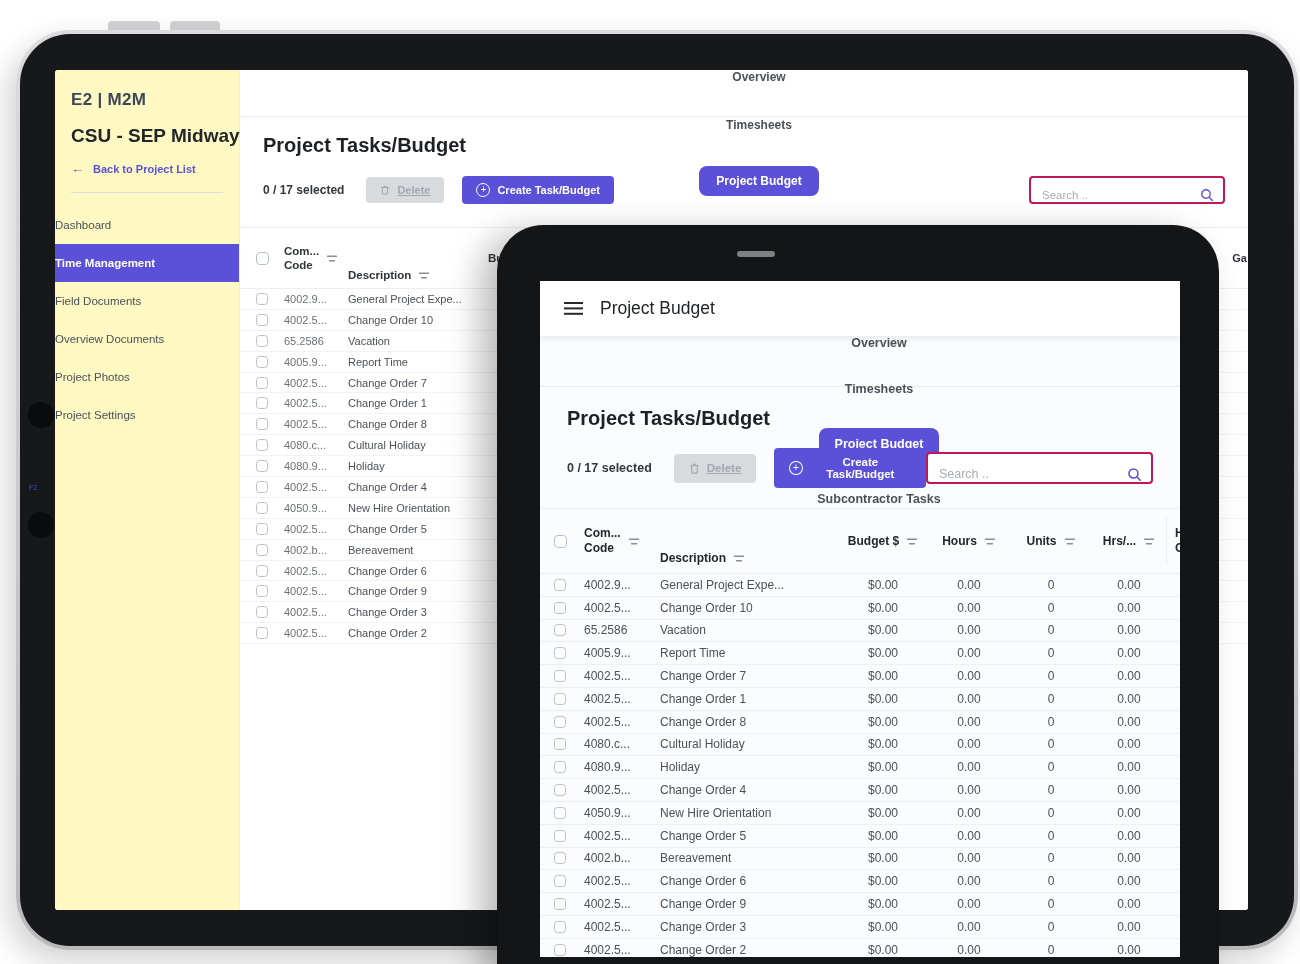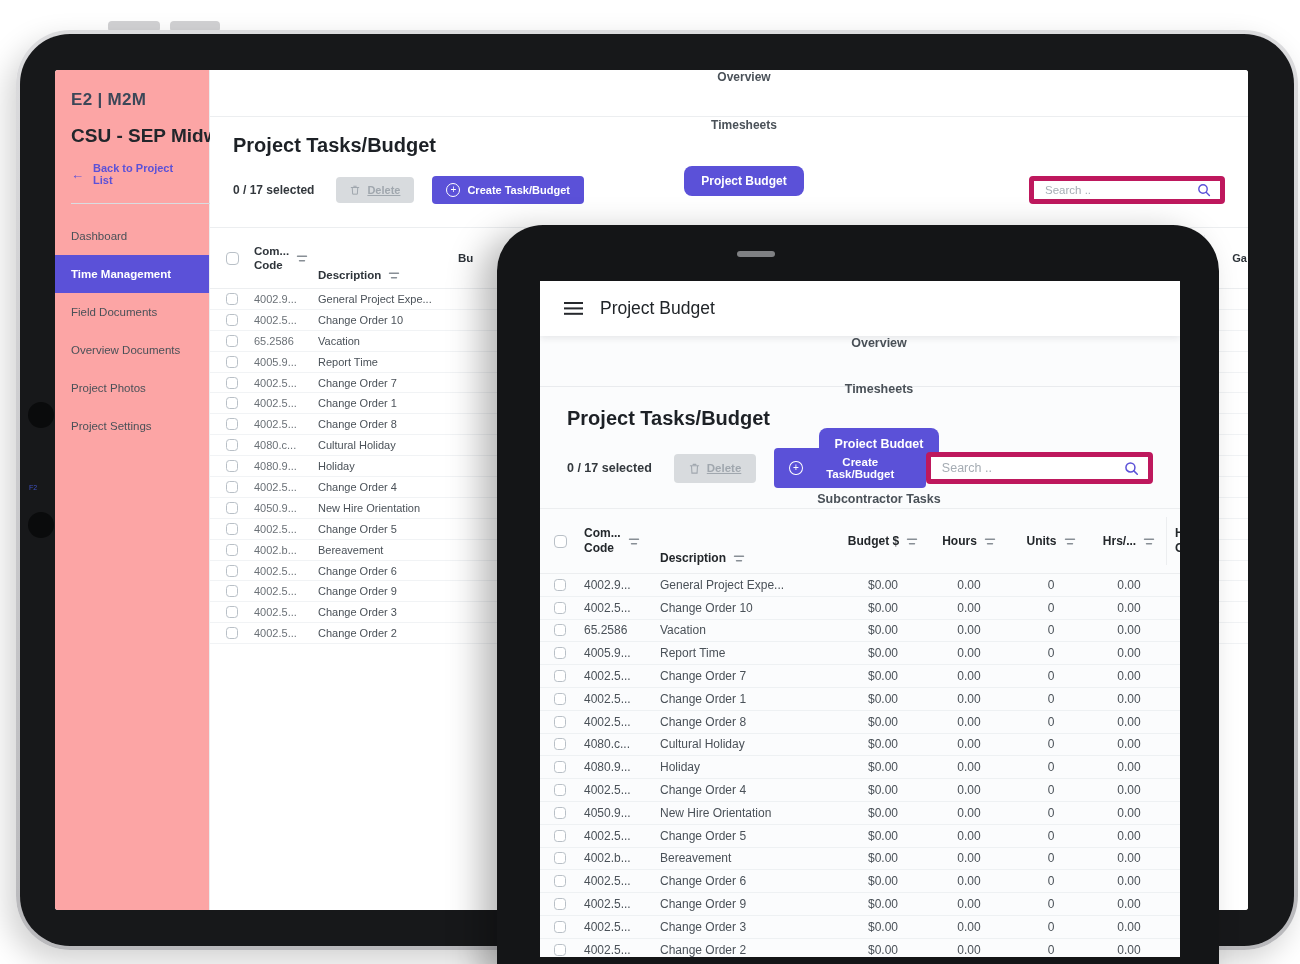--- a/index.html
+++ b/index.html
@@ -24,50 +24,50 @@
   .bezel-cam{position:absolute;width:26px;height:26px;border-radius:50%;background:#0a0b0c;}
   .bezel-cam.c1{left:8px;top:368px;}
   .bezel-cam.c2{left:8px;top:478px;}
   .bezel-label{position:absolute;left:9px;top:450px;font-size:7px;color:#3f51c0;}
   .screen-land{
     position:absolute;left:39px;top:40px;width:1193px;height:840px;background:#ffffff;
     border-radius:3px;overflow:hidden;display:flex;
   }
 
   
-  .sidebar{width:155px;box-sizing:border-box;background:#fca5a5;border-right:1px solid #ebedef;
+  .sidebar{width:185px;box-sizing:border-box;background:#fef9c3;border-right:1px solid #ebedef;
     padding:20px 16px 0;flex-shrink:0;}
   .brand{font-size:17px;font-weight:bold;color:#3c4758;letter-spacing:.3px;}
   .project{margin-top:15px;font-size:19px;font-weight:bold;color:#22262b;white-space:nowrap;}
   .back{margin-top:15px;display:flex;align-items:center;gap:9px;color:var(--accent);
     font-size:11px;font-weight:bold;cursor:pointer;text-decoration:none;}
   .back .arrow{font-size:13px;line-height:1;}
   .divider{margin:17px 0 13px;border-top:1px solid #d9dde1;width:152px;}
   .menu{margin:0 -16px;}
-  .mi{height:38px;display:flex;align-items:center;padding-left:16px;font-size:11.5px;
+  .mi{height:38px;display:flex;align-items:center;font-size:11.5px;
     color:#4a5158;cursor:pointer;}
   .mi.active{background:var(--accent);color:#fff;font-weight:bold;}
 
   
   .main{flex:1;min-width:0;display:flex;flex-direction:column;background:#fff;}
   .tabbar{height:46px;display:flex;align-items:center;gap:34px;padding-left:30px;
     border-bottom:1px solid #eceef0;flex-shrink:0;flex-direction:column;}
   .tab{font-size:12px;font-weight:bold;color:#4a5158;cursor:pointer;white-space:nowrap;}
   .tab.active{background:var(--accent);color:#fff;padding:8px 17px;border-radius:8px;}
   .title{margin:17px 0 0 23px;font-size:20px;font-weight:800;color:#1d2126;}
   .actions{margin:19px 23px 0;display:flex;align-items:center;}
   .sel{font-size:12px;font-weight:bold;color:#33383d;margin-right:22px;white-space:nowrap;}
   .btn{border:none;border-radius:4px;font-family:inherit;font-weight:bold;display:flex;
     align-items:center;gap:7px;cursor:pointer;}
   .btn-del{background:#d8dbde;color:#a0a7ae;font-size:11px;padding:7px 14px;text-decoration:underline;}
   .btn-create{background:var(--accent);color:#fff;font-size:11px;padding:7px 14px;margin-left:18px;}
   .plus{width:12px;height:12px;border:1.2px solid #fff;border-radius:50%;display:inline-flex;
     align-items:center;justify-content:center;font-size:10px;line-height:1;font-weight:normal;}
-  .search{margin-left:auto;width:196px;height:28px;box-sizing:border-box;border:5px solid #be185d;
-    border-radius:4px;background:#fff;display:flex;align-items:center;padding:0 9px;}
+  .search{margin-left:auto;width:196px;height:28px;box-sizing:border-box;border:2px solid #be185d;
+    border-radius:4px;background:#fff;display:flex;align-items:flex-end;padding:0 9px;}
   .search input{flex:1;min-width:0;border:none;outline:none;background:transparent;
     font-family:inherit;font-size:11.5px;color:#33383d;}
   .search input::placeholder{color:#a6adb4;}
 
   .cb{width:13px;height:13px;box-sizing:border-box;border:1.5px solid #b9c0c7;border-radius:4px;
     background:#fff;display:inline-block;}
   .cb.sm{width:12px;height:12px;border-radius:3.5px;}
   .sort{flex-shrink:0;}
 
   

